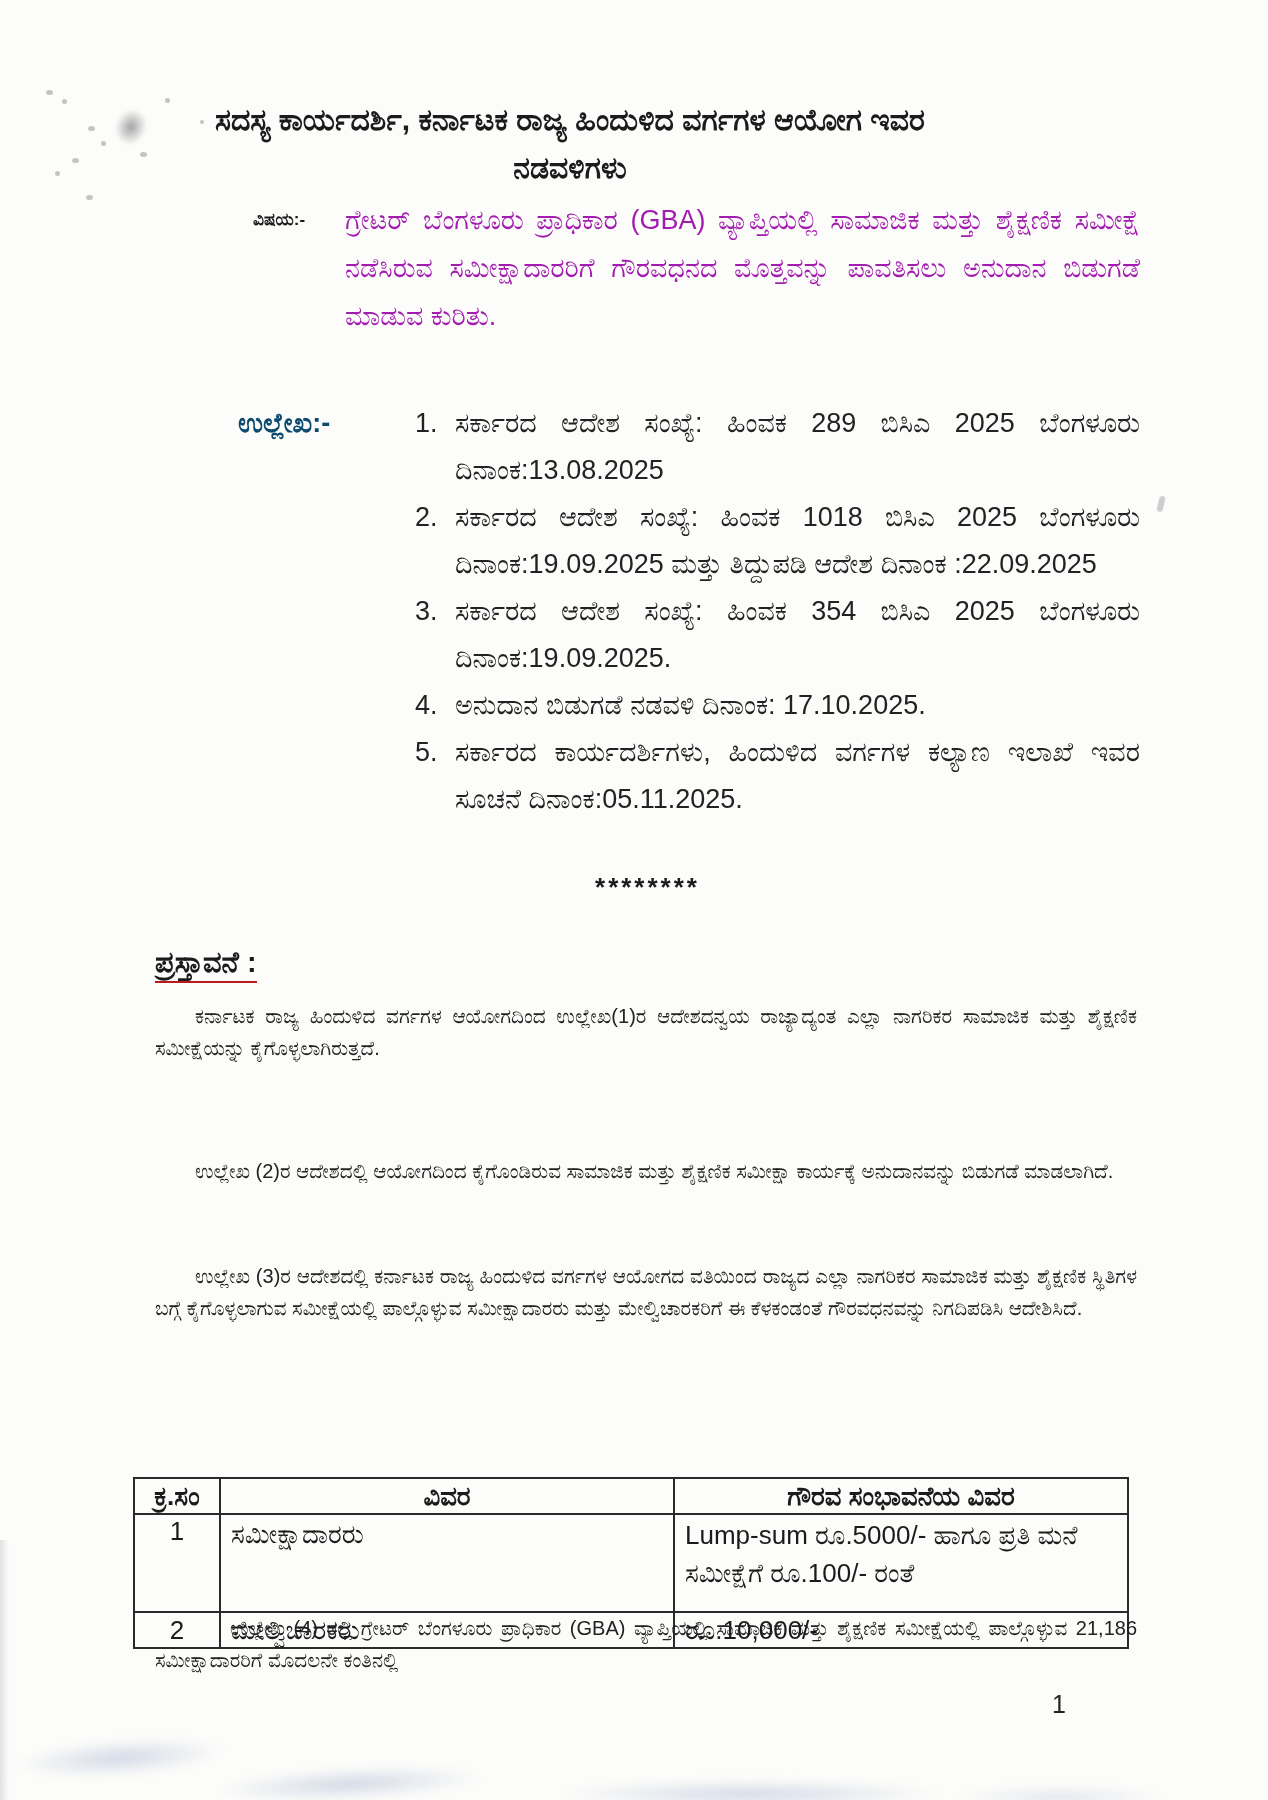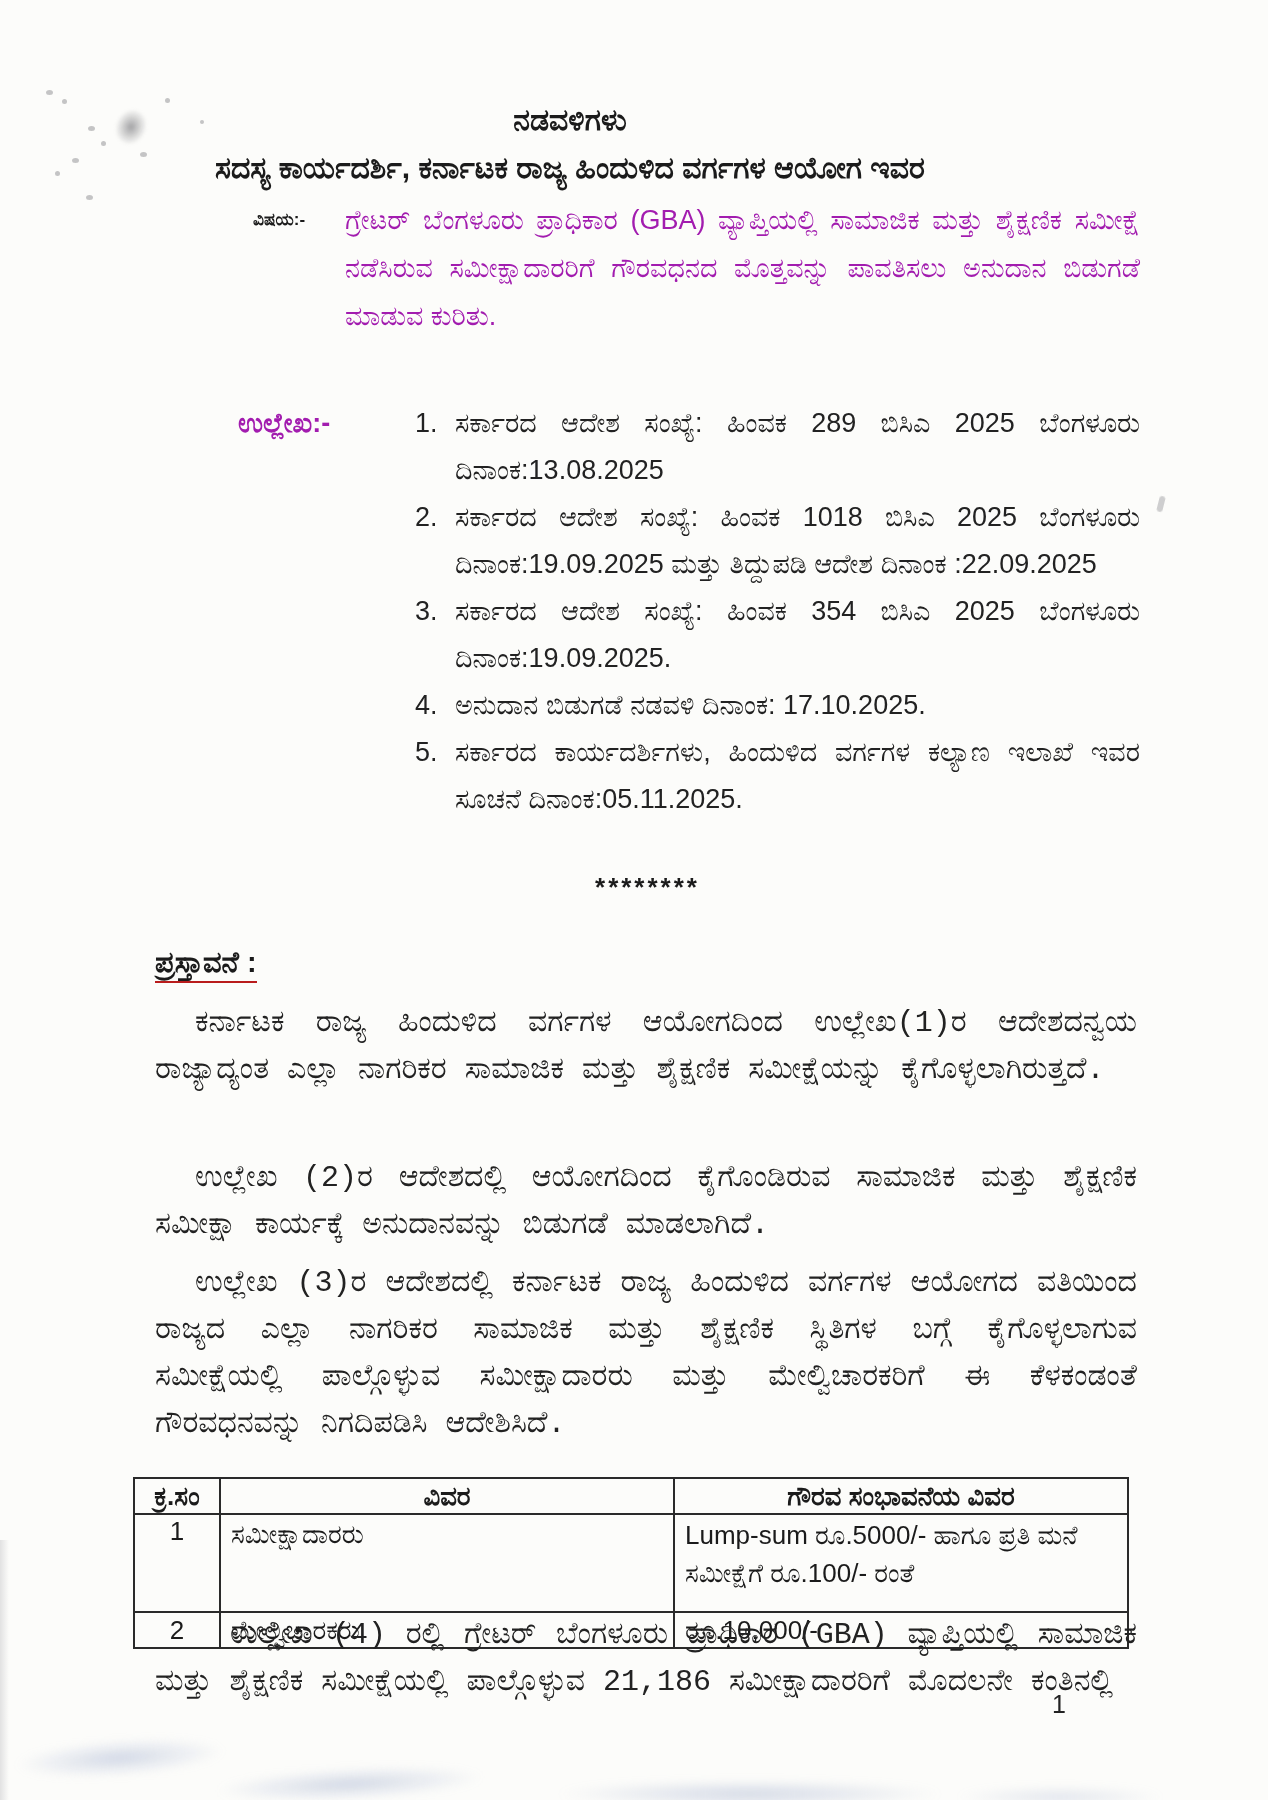--- a/index.html
+++ b/index.html
@@ -21,34 +21,34 @@
   .subject-row{
     position:absolute;top:196px;left:253px;width:887px;
     display:flex;align-items:flex-start;
   }
   .subject-label{flex:none;width:92px;font-weight:700;font-size:17px;line-height:48px;color:#1b1b1b;}
   .subject-text{flex:1;font-size:27px;line-height:48px;text-align:justify;color:#a21caf;}
   .ref-row{
     position:absolute;top:400px;left:238px;width:902px;
     display:flex;align-items:flex-start;
   }
-  .ref-label{flex:none;width:177px;font-weight:700;font-size:27px;line-height:47px;color:#a21caf;}
+  .ref-label{flex:none;width:177px;font-weight:700;font-size:27px;line-height:47px;color:#0c4a6e;}
   .ref-list{flex:1;margin:0;padding:0;list-style:none;}
   .ref-item{display:flex;align-items:flex-start;}
   .ref-num{flex:none;width:40px;font-size:27px;line-height:47px;}
   .ref-text{flex:1;font-size:27px;line-height:47px;text-align:justify;}
   .separator{
     position:absolute;top:872px;left:155px;width:985px;
     text-align:center;font-weight:700;font-size:26px;letter-spacing:3px;color:#1b1b1b;
   }
   .section-heading{position:absolute;top:946px;left:155px;font-size:29px;font-weight:700;color:#1b1b1b;}
   .section-heading span{border-bottom:2px solid #b91c1c;padding-bottom:3px;}
   .para{
     position:absolute;left:155px;width:982px;margin:0;
-    font-size:30px;line-height:47px;text-align:justify;text-indent:40px;color:#222;font-family:Liberation Mono, monospace;
+    font-size:20px;line-height:32px;text-align:justify;text-indent:40px;color:#222;
   }
   .para-1{top:1000px;}
   .para-2{top:1155px;}
   .para-3{top:1260px;}
   .closing{top:1612px;text-indent:75px;}
   
   .honorarium-table{
     position:absolute;top:1477px;left:133px;width:994px;
     border-collapse:collapse;table-layout:fixed;
     font-size:26px;color:#1b1b1b;
@@ -105,22 +105,22 @@
   <div class="artifact speck sp4"></div>
   <div class="artifact speck sp5"></div>
   <div class="artifact speck sp6"></div>
   <div class="artifact speck sp7"></div>
   <div class="artifact speck sp8"></div>
   <div class="artifact speck sp9"></div>
   <div class="artifact speck sp10"></div>
   <div class="artifact tick-mark"></div>
 
   <div class="title">
+    <div>ಸದಸ್ಯ ಕಾರ್ಯದರ್ಶಿ, ಕರ್ನಾಟಕ ರಾಜ್ಯ ಹಿಂದುಳಿದ ವರ್ಗಗಳ ಆಯೋಗ ಇವರ</div>
     <div>ನಡವಳಿಗಳು</div>
-    <div>ಸದಸ್ಯ ಕಾರ್ಯದರ್ಶಿ, ಕರ್ನಾಟಕ ರಾಜ್ಯ ಹಿಂದುಳಿದ ವರ್ಗಗಳ ಆಯೋಗ ಇವರ</div>
   </div>
 
   <div class="subject-row">
     <span class="subject-label">ವಿಷಯ:-</span>
     <div class="subject-text">ಗ್ರೇಟರ್ ಬೆಂಗಳೂರು ಪ್ರಾಧಿಕಾರ (GBA) ವ್ಯಾಪ್ತಿಯಲ್ಲಿ ಸಾಮಾಜಿಕ ಮತ್ತು ಶೈಕ್ಷಣಿಕ ಸಮೀಕ್ಷೆ ನಡೆಸಿರುವ ಸಮೀಕ್ಷಾದಾರರಿಗೆ ಗೌರವಧನದ ಮೊತ್ತವನ್ನು ಪಾವತಿಸಲು ಅನುದಾನ ಬಿಡುಗಡೆ ಮಾಡುವ ಕುರಿತು.</div>
   </div>
 
   <div class="ref-row">
     <span class="ref-label">ಉಲ್ಲೇಖ:-</span>
     <ol class="ref-list">

